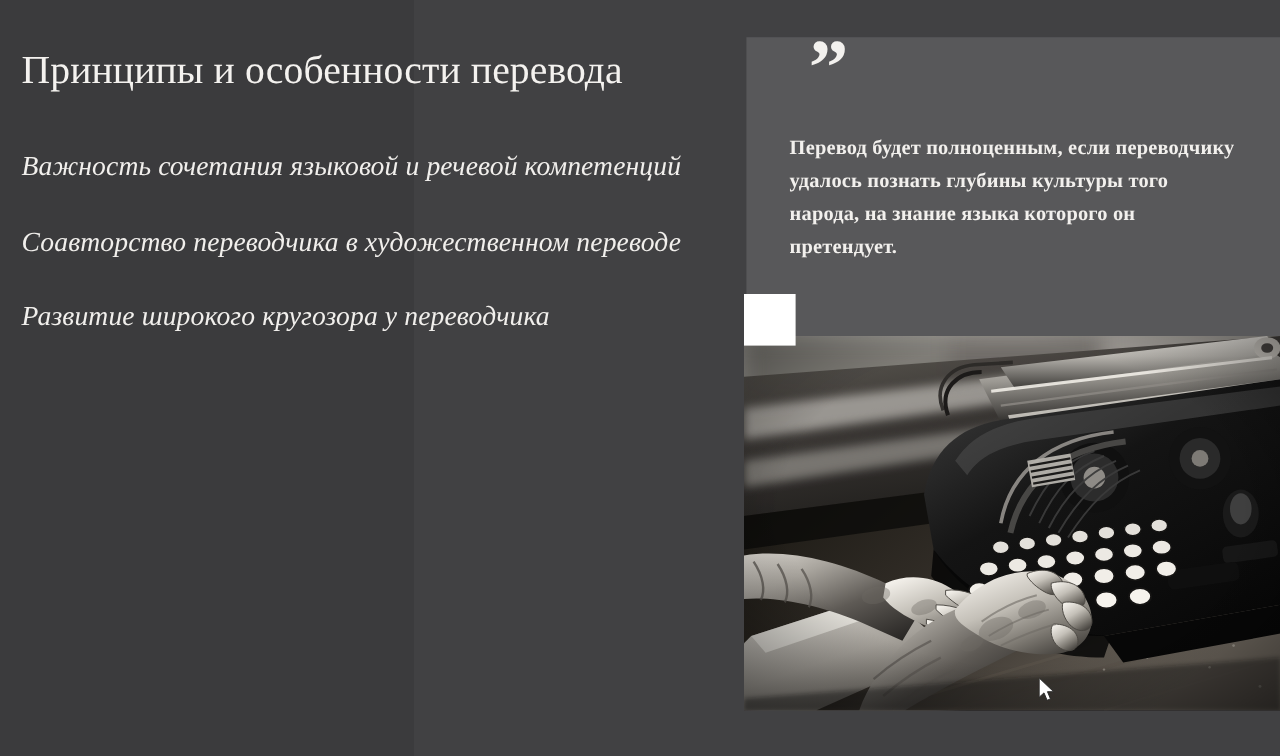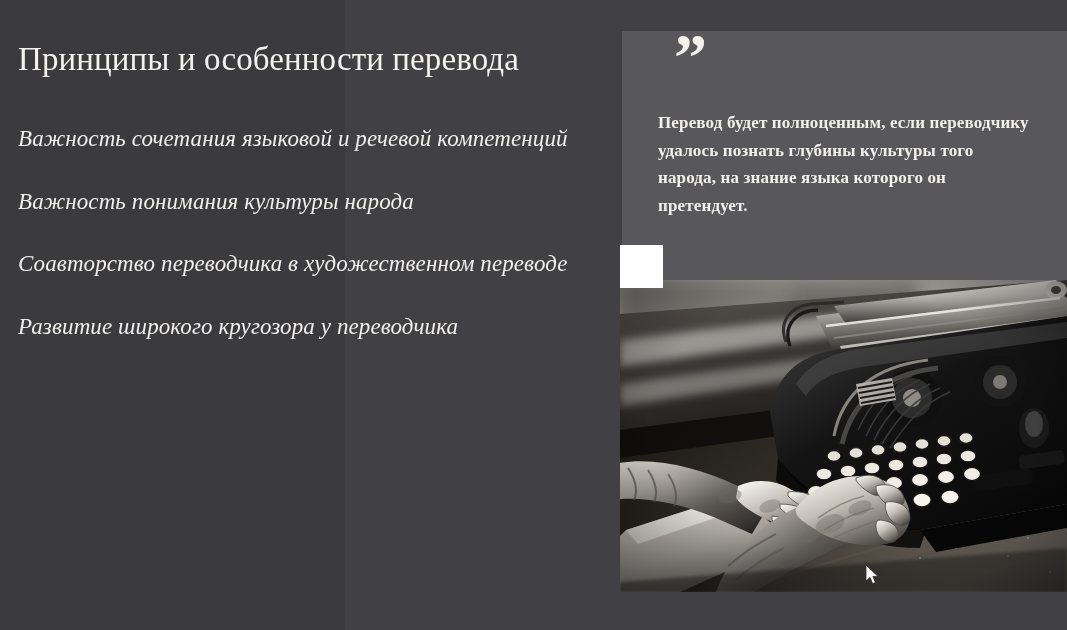--- a/index.html
+++ b/index.html
@@ -153,21 +153,20 @@
 
   <div class="slide-bg-left"></div>
   <div class="slide-bg-right"></div>
 
   <div class="left-col">
 
     <h1 class="slide-title">Принципы и особенности перевода</h1>
 
     <ul class="bullet-list">
       <li class="bullet-item">Важность сочетания языковой и речевой компетенций</li>
-      <li class="bullet-item">Важность понимания культуры народа</li>
       <li class="bullet-item">Соавторство переводчика в художественном переводе</li>
       <li class="bullet-item">Развитие широкого кругозора у переводчика</li>
     </ul>
 
   </div>
 
   <div class="quote-panel">
     <div class="quote-mark">”</div>
     <div class="quote-text">Перевод будет полноценным, если переводчику удалось познать глубины культуры того народа, на знание языка которого он претендует.</div>
   </div>

